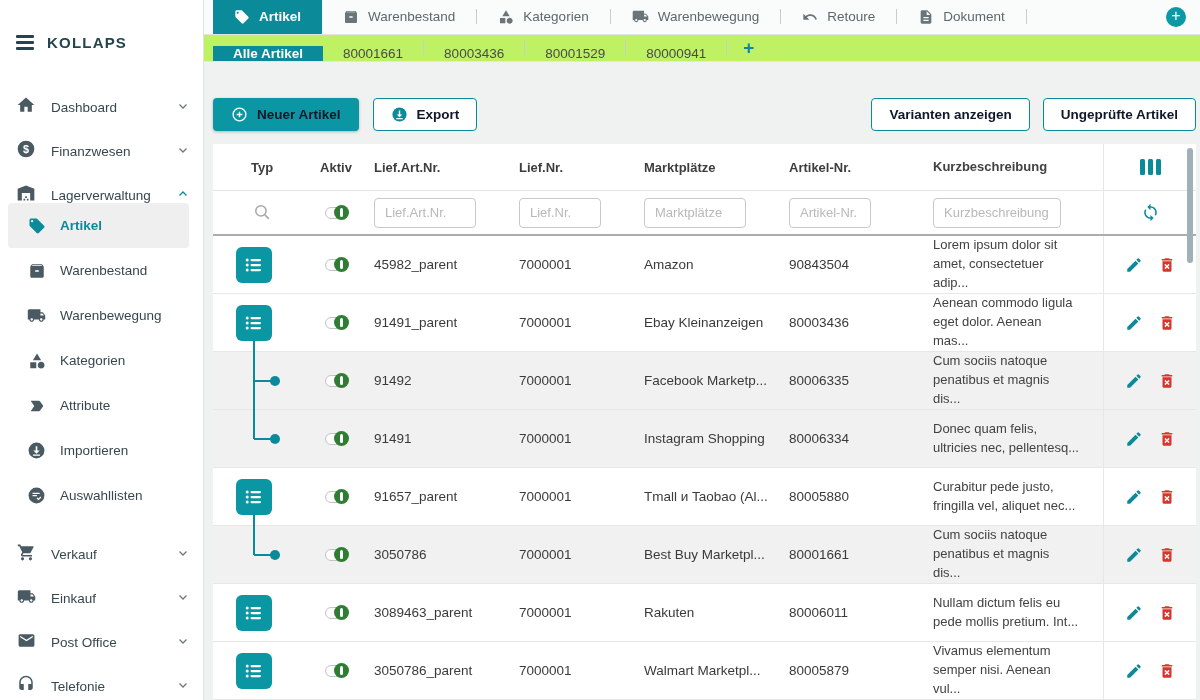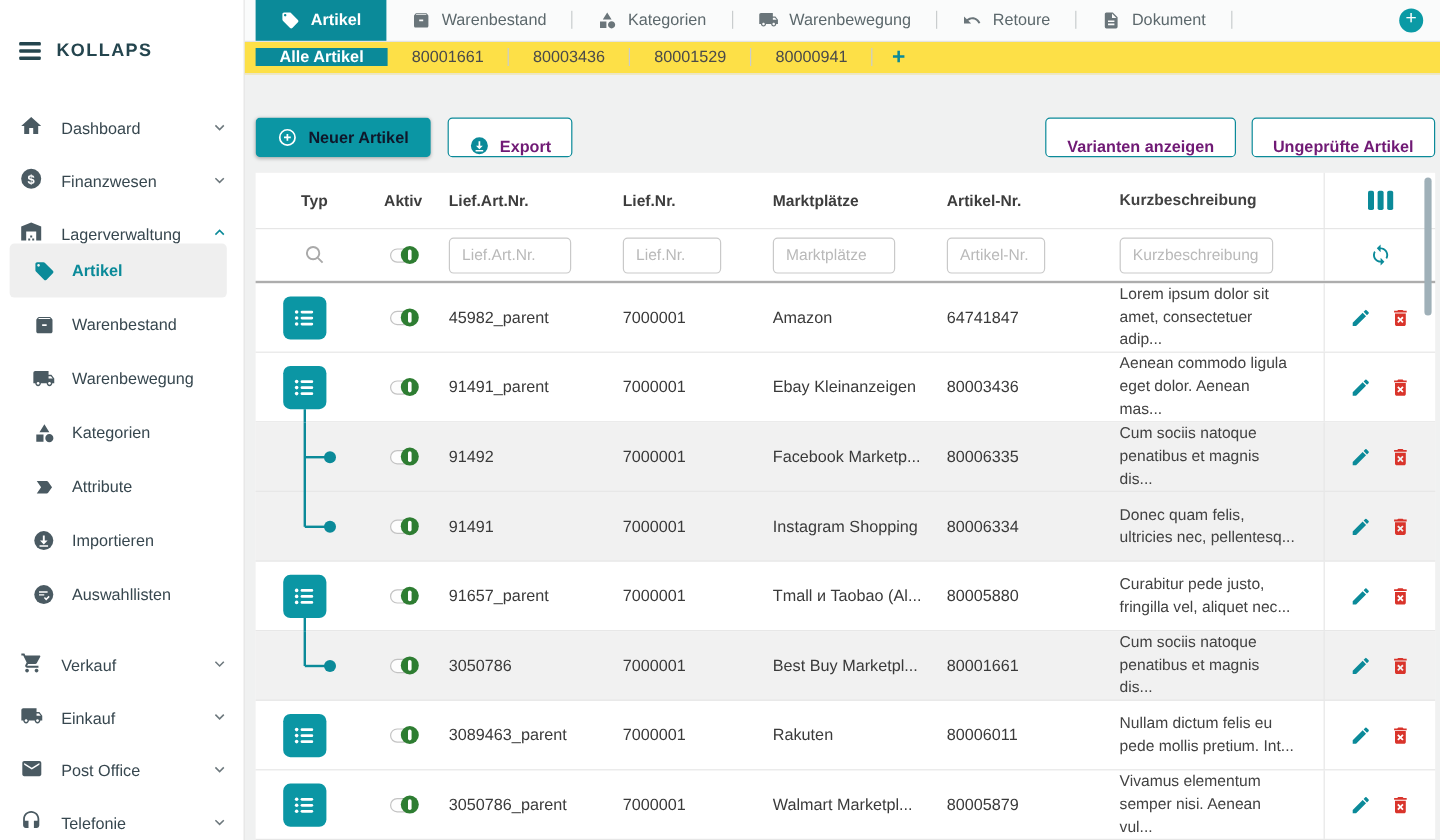--- a/index.html
+++ b/index.html
@@ -28,29 +28,29 @@
 
   .module-tabs { height:36px; background:#fafbfb; border-bottom:1px solid #e3e3e3; display:flex; align-items:stretch; padding-left:9px; }
   .mtab { display:flex; align-items:center; gap:9px; padding:0 21px; font-size:13.5px; color:#5c686c; cursor:pointer; position:relative; white-space:nowrap; }
   .mtab .t-ico { display:flex; }
   .mtab svg { fill:#6a757a; }
   .mtab.active { background:#0b8a99; color:#fff; font-weight:bold; }
   .mtab.active svg { fill:#fff; }
   .msep { width:1px; height:15px; background:#c9cdce; align-self:center; }
   .tabbar-plus { margin-left:auto; margin-right:14px; align-self:center; width:20px; height:20px; border-radius:50%; background:#0b9aa5; color:#fff; display:flex; align-items:center; justify-content:center; font-size:16px; line-height:1; cursor:pointer; padding-bottom:1px; }
 
-  .article-tabs { height:28px; background:#fde047; border-bottom:1px solid #e6e6e6; display:flex; align-items:center; padding-left:9px; }
+  .article-tabs { height:28px; background:#bef264; border-bottom:1px solid #e6e6e6; display:flex; align-items:flex-end; padding-left:9px; }
   .atab { display:flex; align-items:center; padding:0 20px; font-size:13.5px; color:#4a4a4a; cursor:pointer; white-space:nowrap; }
   .atab.active { background:#0b8a99; color:#fff; font-weight:bold; }
   .atab-plus { align-self:center; color:#0b8a99; font-size:19px; font-weight:bold; padding:0 16px; cursor:pointer; }
 
   .toolbar { display:flex; align-items:center; margin:36px 4px 13px 9px; }
   .btn { height:33px; border-radius:4px; display:flex; align-items:center; gap:9px; padding:0 17px; font-size:13.5px; cursor:pointer; border:1px solid transparent; }
   .btn-primary { background:#0b96a4; color:#0f172a; font-weight:bold; box-shadow:0 1px 3px rgba(0,0,0,.25); }
-  .btn-outline { background:#fff; border:1px solid #0b8a99; color:#701a75; font-weight:bold;align-items:flex-end; }
+  .btn-outline { background:#fff; border:1px solid #0b8a99; color:#0f172a; font-weight:bold; }
   .tb-right { margin-left:auto; display:flex; gap:13px; }
   .gap12 { width:14px; }
 
   
   .table-card { background:#fff; margin:0 4px 0 9px; position:relative; flex:1; }
   .trow { display:grid; grid-template-columns:82px 66px 145px 125px 145px 125px 1fr 93px; align-items:center; }
   .thead { height:47px; font-size:13px; font-weight:bold; color:#3d3d3d; border-bottom:1px solid #e6e6e6; }
   .tfilter { height:45px; border-bottom:2px solid #adadad; }
   .tdata { height:58px; border-bottom:1px solid #e7e7e7; font-size:13.5px; }
   .tdata.child { background:#f1f1f1; }
@@ -407,21 +407,21 @@
         </div>
         <div class="cell cc">
             <span class="toggle">
               <span class="knob"></span>
               <span class="slot"></span>
             </span>
           </div>
         <div class="cell">45982_parent</div>
         <div class="cell">7000001</div>
         <div class="cell">Amazon</div>
-        <div class="cell">64741847</div>
+        <div class="cell">90843504</div>
         <div class="cell c-kurz">Lorem ipsum dolor sit amet, consectetuer adip...</div>
         <div class="cell actions">
           <svg width="18" height="18" viewBox="0 0 24 24" fill="#0b8a99" style="cursor:pointer">
               <path d="M3 17.25V21h3.75L17.81 9.94l-3.75-3.75L3 17.25zm17.71-10.21c.39-.39.39-1.02 0-1.41l-2.34-2.34a1 1 0 0 0-1.41 0l-1.83 1.83 3.75 3.75 1.83-1.83z"></path>
             </svg>
           <svg width="18" height="18" viewBox="0 0 24 24" fill="#d9342b" style="cursor:pointer">
               <path d="M6 19c0 1.1.9 2 2 2h8c1.1 0 2-.9 2-2V7H6v12zM8.46 11.88l1.41-1.41L12 12.59l2.12-2.12 1.41 1.41L13.41 14l2.12 2.12-1.41 1.41L12 15.41l-2.12 2.12-1.41-1.41L10.59 14l-2.13-2.12zM15.5 4l-1-1h-5l-1 1H5v2h14V4z"></path>
             </svg>
         </div>
       </div>

